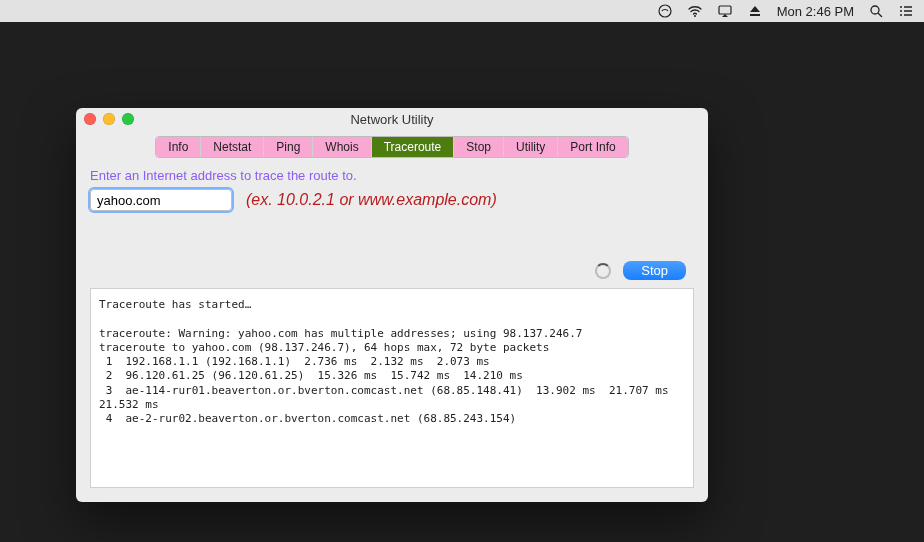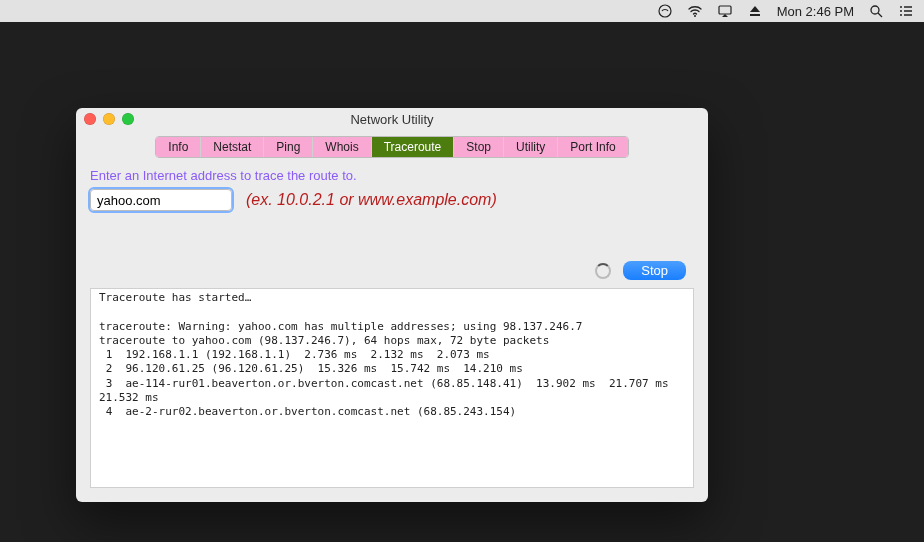--- a/index.html
+++ b/index.html
@@ -141,21 +141,21 @@
     color: #fff;
     border: none;
     border-radius: 8px;
     padding: 2px 18px;
     font-size: 13px;
   }
   .output {
     flex: 1;
     background: #fff;
     border: 1px solid #cfcfcf;
-    padding: 2px 8px;
+    padding: 9px 8px;
     font-family: "Menlo", "Monaco", monospace;
     font-size: 11px;
     line-height: 1.3;
     color: #222;
     white-space: pre-wrap;
     overflow-y: scroll;
   }
   .output::-webkit-scrollbar { width: 14px; background:#f4f4f4; }
   .output::-webkit-scrollbar-thumb { background:#cfcfcf; border-radius:7px; border:3px solid #f4f4f4; }
 </style>

